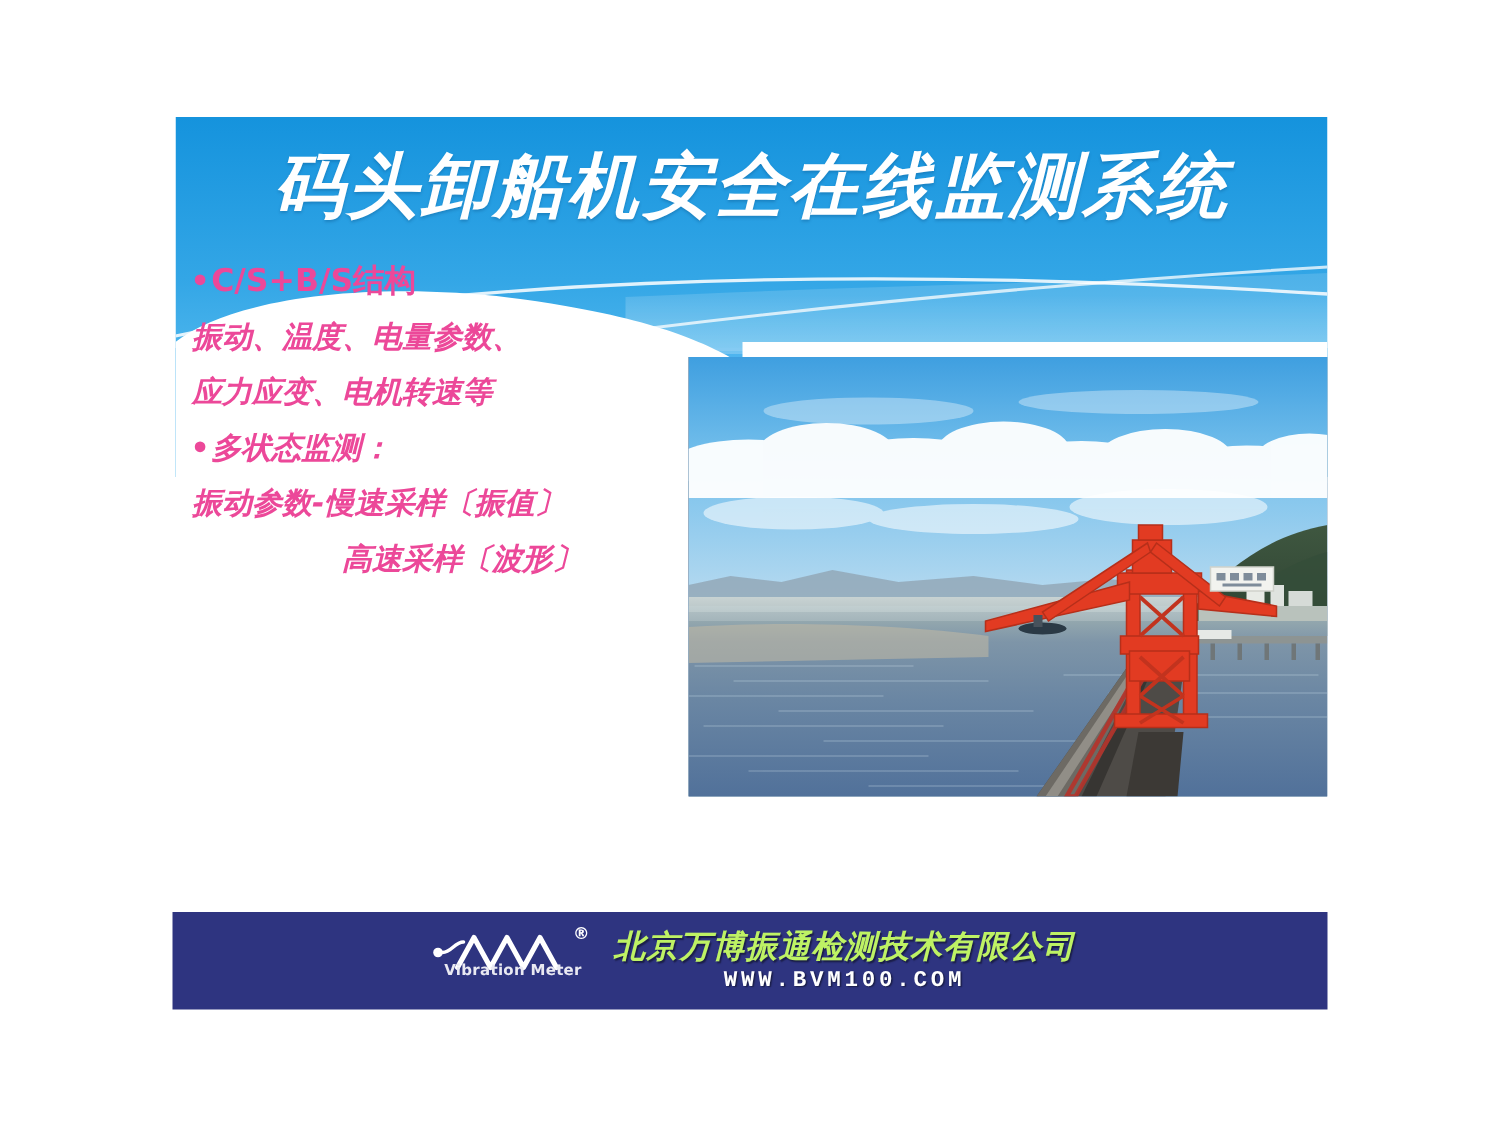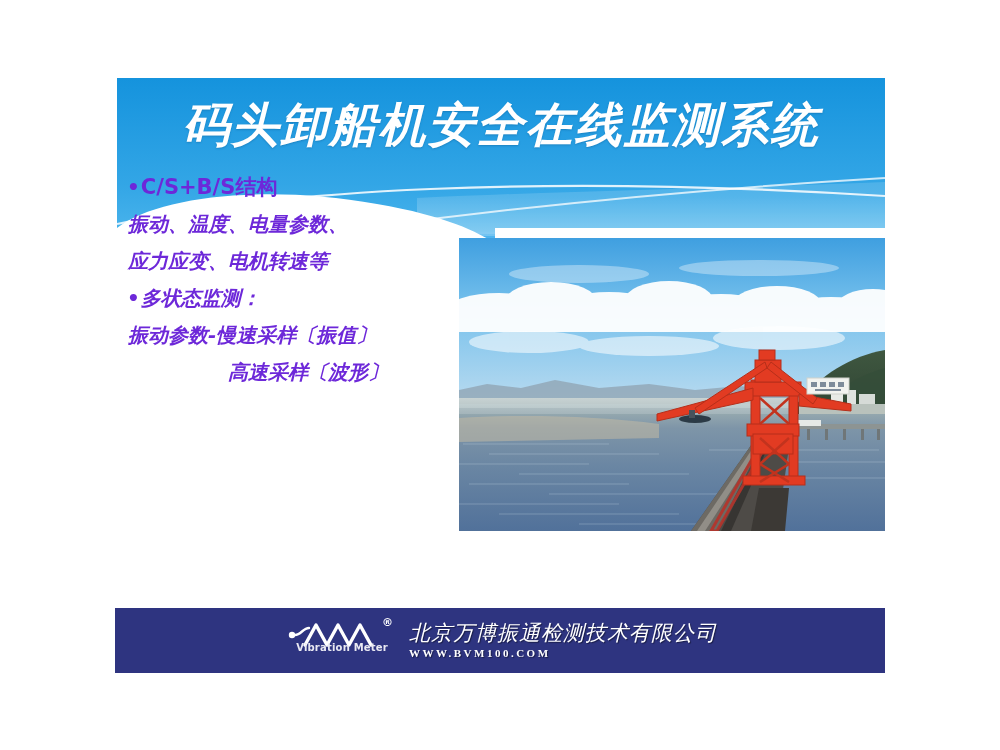--- a/index.html
+++ b/index.html
@@ -95,21 +95,21 @@
     text-shadow: 0 1px 2px rgba(0,60,110,0.28);
     white-space: nowrap;
   }
 
   
   .bullets {
     position: absolute;
     left: 10px;
     top: 91px;
     width: 400px;
-    color: #6d28d9;
+    color: #ec4899;
     font-family: "DejaVu Sans", "Liberation Sans", sans-serif;
     font-weight: bold;
     font-size: 20px;
   }
   .line {
     height: 37px;
     line-height: 37px;
     white-space: nowrap;
     font-style: italic;
   }
@@ -178,36 +178,37 @@
     width: 106px;
     text-align: center;
     color: #e9e9f2;
     font-size: 10px;
     font-weight: bold;
     letter-spacing: 0.2px;
     line-height: 11px;
   }
   .footer-text { line-height: 1; }
   .company {
-    color: #ffffff;
+    color: #bef264;
     font-family: "DejaVu Sans", "Liberation Sans", sans-serif;
-    font-weight: normal;
+    font-weight: bold;
     font-size: 21px;
     font-style: italic;
     letter-spacing: 1px;
     text-shadow: 1px 1px 1px rgba(0,0,0,0.45);
     white-space: nowrap;
   }
   .website {
     margin-top: 4px;
     color: #ffffff;
-    font-family: Liberation Serif, serif;
-    font-weight: bold;
-    font-size: 11px;
+    font-family: Liberation Mono, monospace;
+    font-weight: bold;
+    font-size: 15px;
     letter-spacing: 2.5px;
+    text-align: center;
     text-shadow: 1px 1px 1px rgba(0,0,0,0.45);
     white-space: nowrap;
   }
 </style>
 </head>
 <body>
 
 <div id="slide">
 
   <div class="card">

